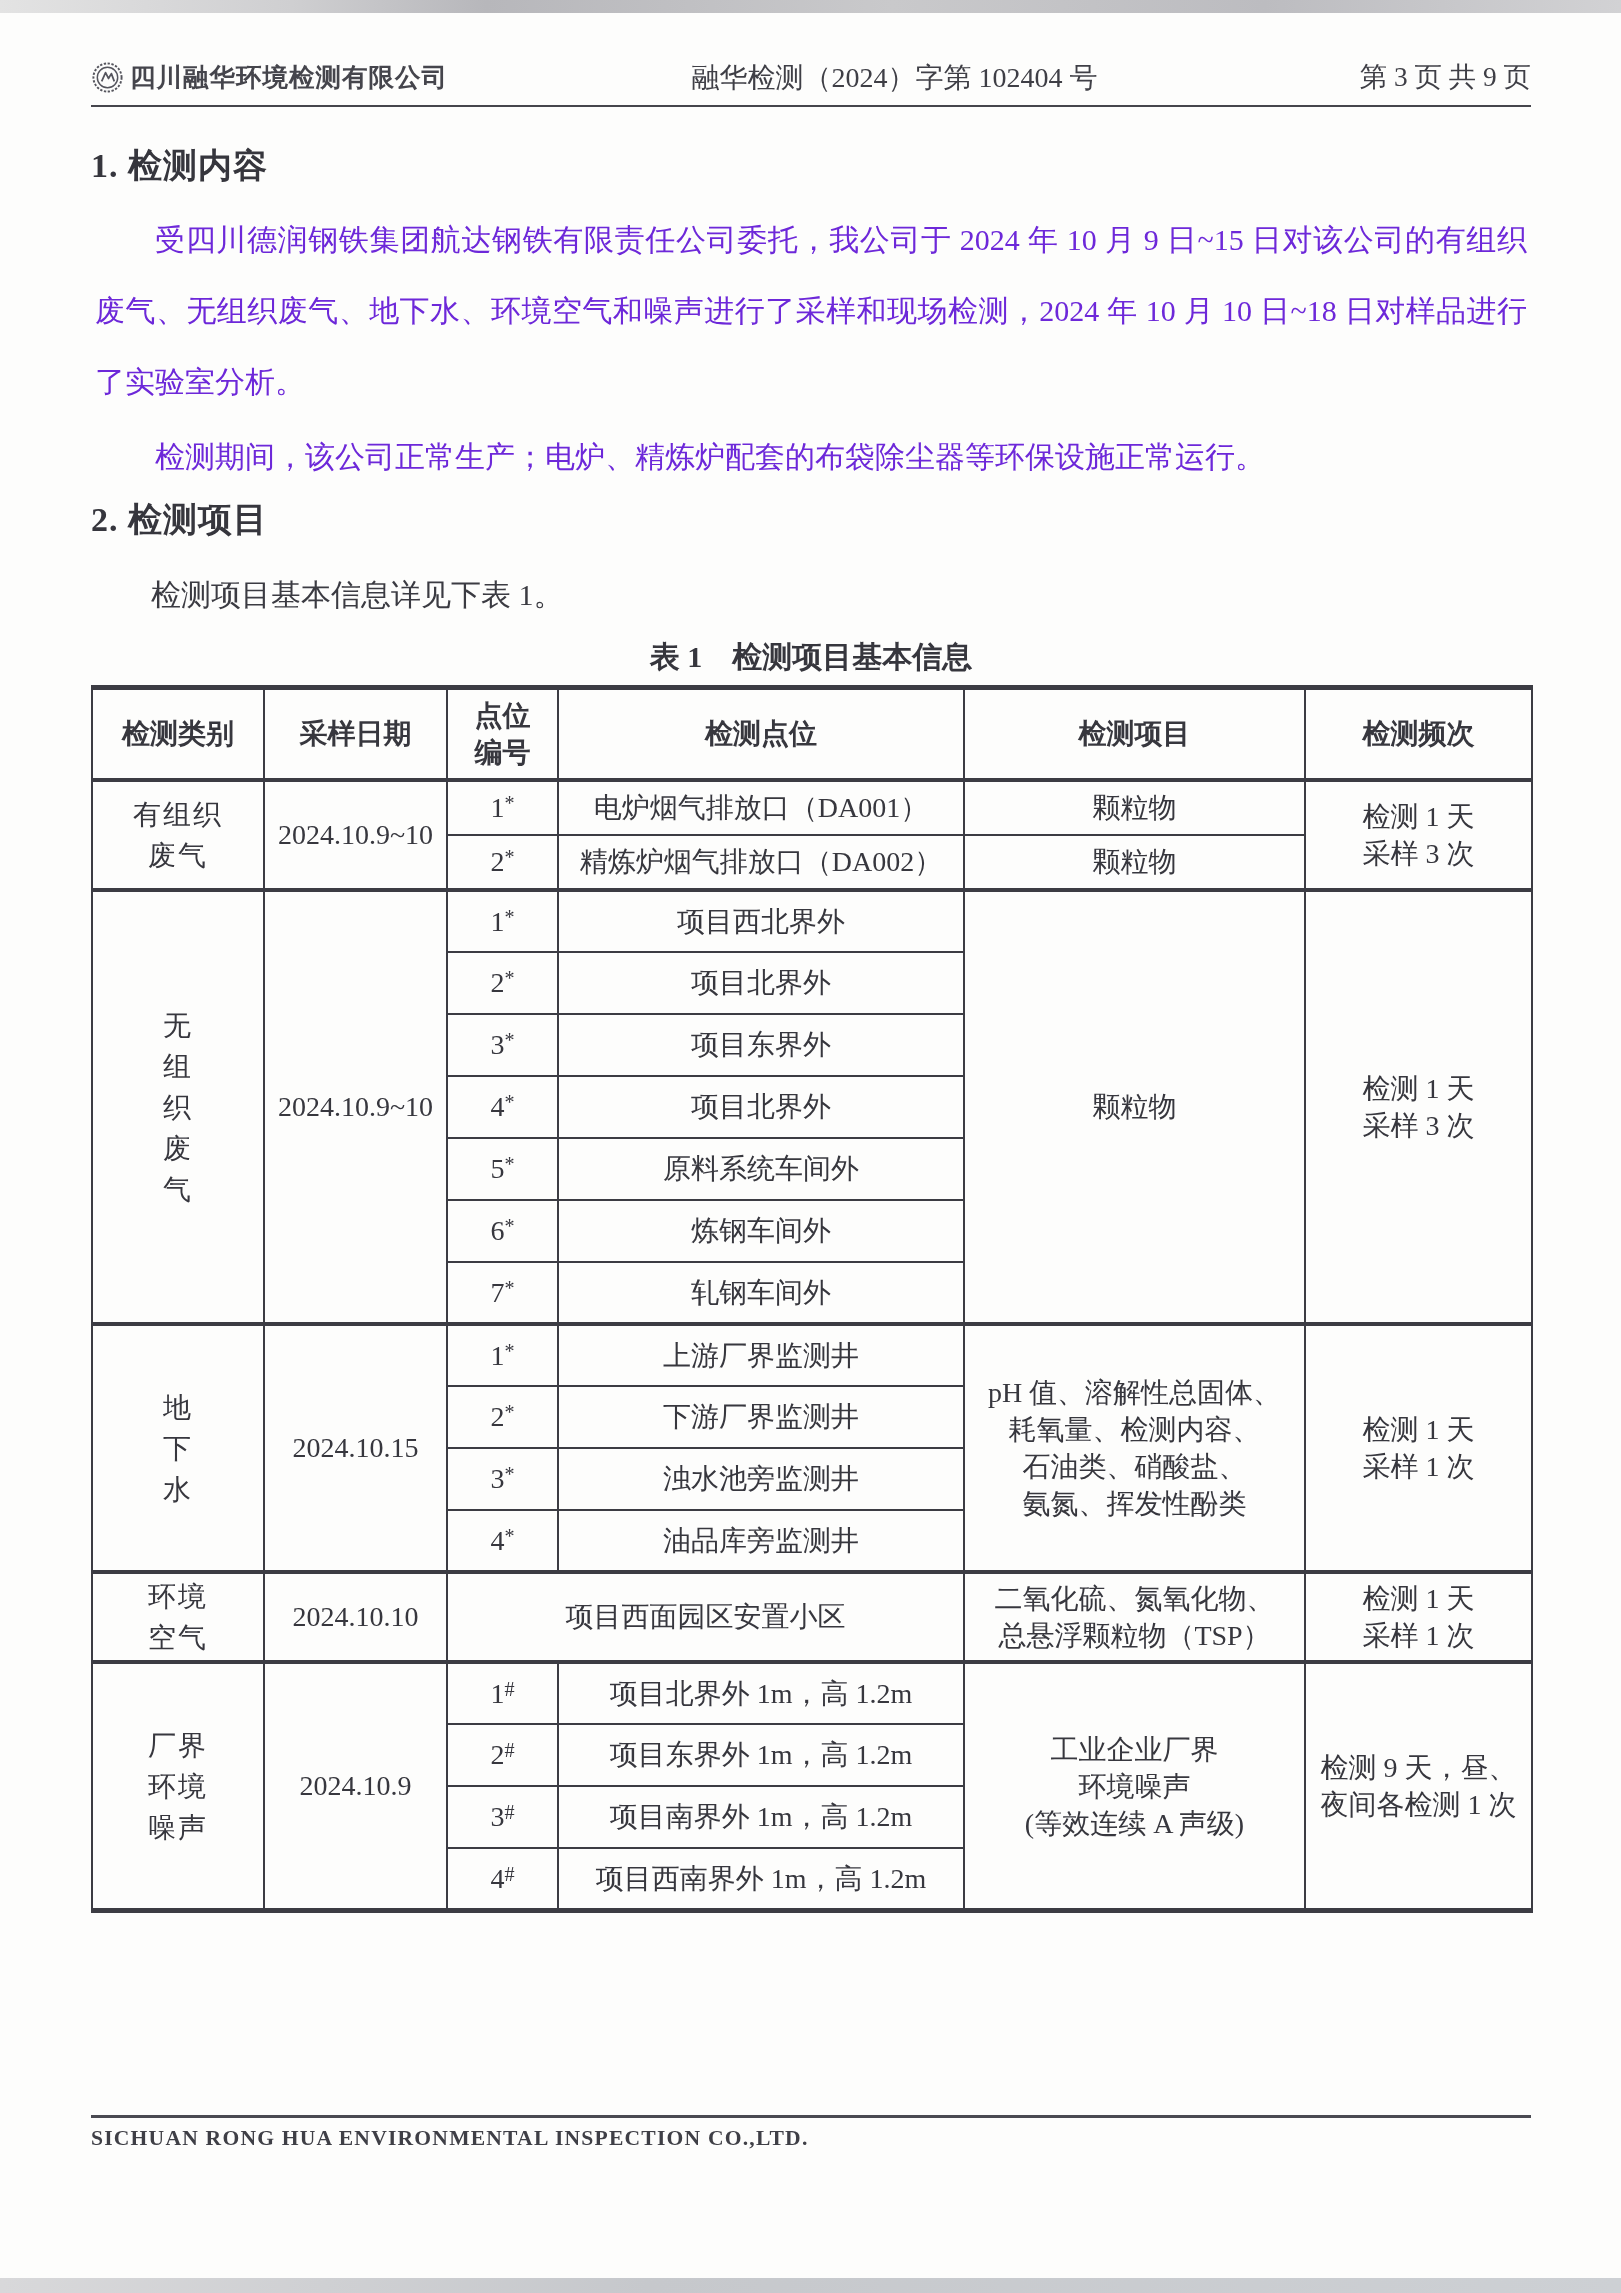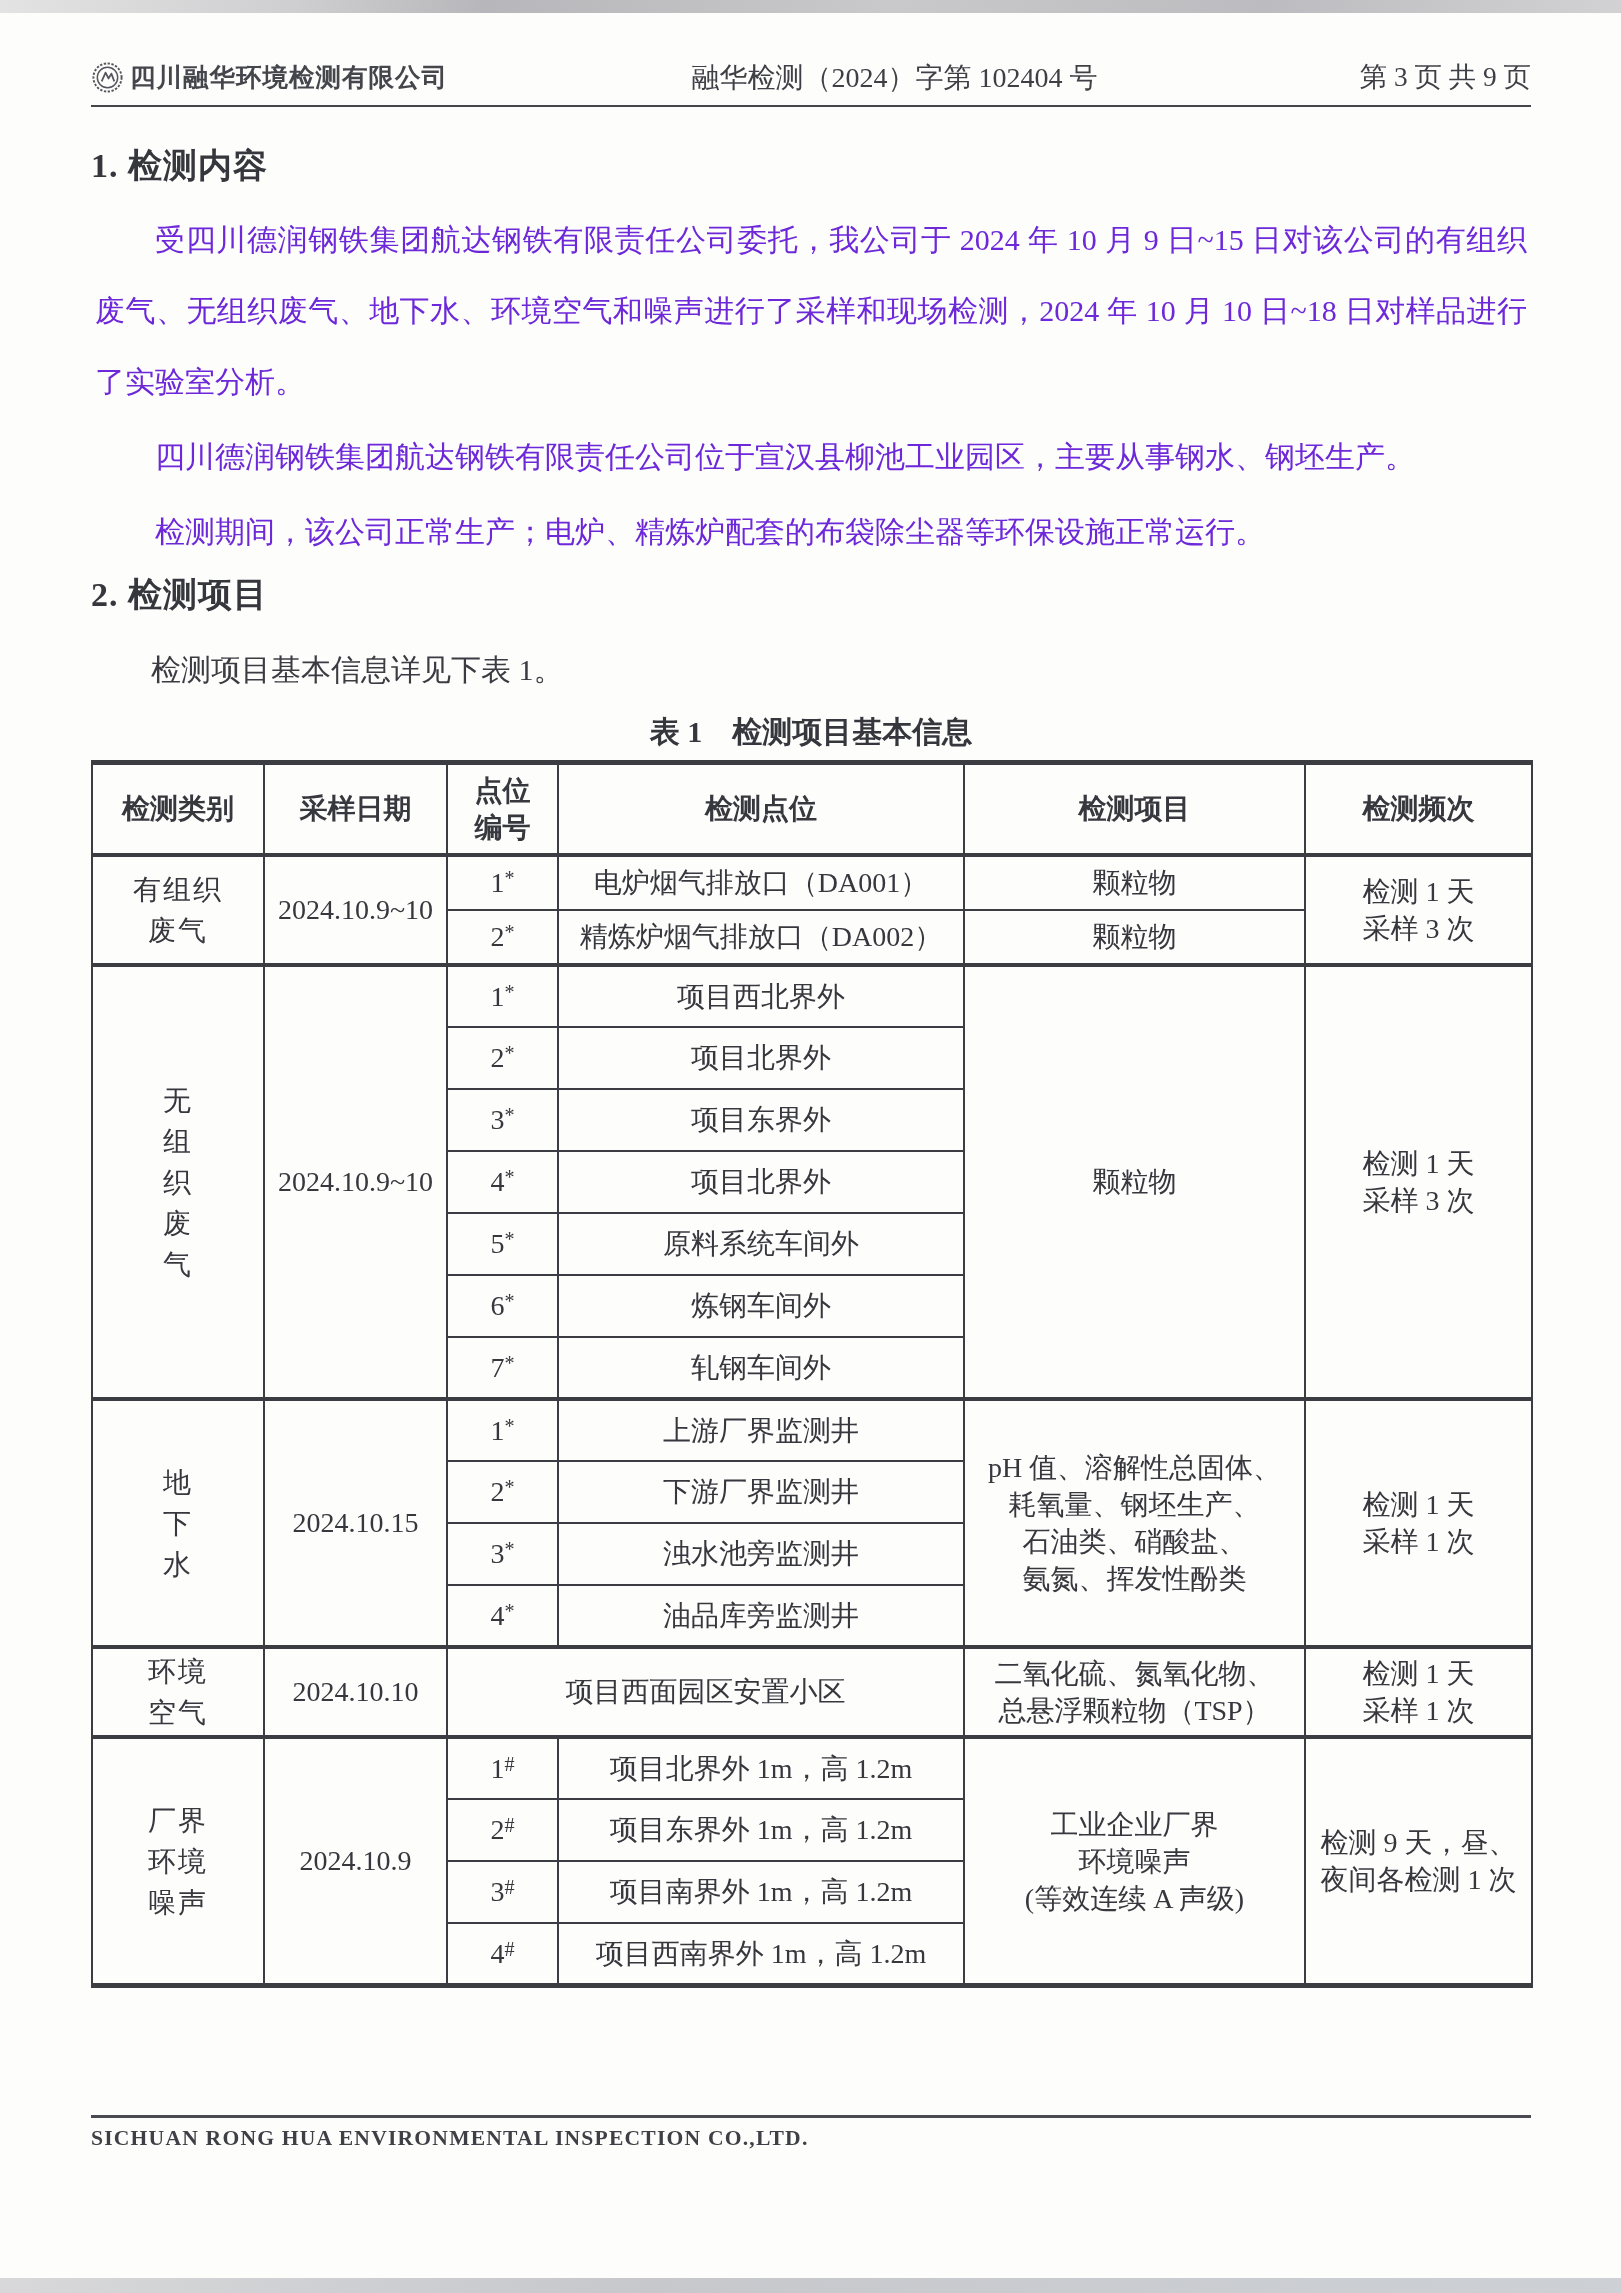--- a/index.html
+++ b/index.html
@@ -84,21 +84,20 @@
       </svg>
       <span class="company-name">四川融华环境检测有限公司</span>
     </div>
     <div class="doc-number">融华检测（2024）字第 102404 号</div>
     <div class="page-info">第 3 页 共 9 页</div>
   </div>
   <div class="header-rule"></div>
 
   <h2 class="sec-heading">1. 检测内容</h2>
   <p class="body-par">受四川德润钢铁集团航达钢铁有限责任公司委托，我公司于 2024 年 10 月 9 日~15 日对该公司的有组织废气、无组织废气、地下水、环境空气和噪声进行了采样和现场检测，2024 年 10 月 10 日~18 日对样品进行了实验室分析。</p>
-  <p class="body-par">四川德润钢铁集团航达钢铁有限责任公司位于宣汉县柳池工业园区，主要从事钢水、钢坯生产。</p>
   <p class="body-par">检测期间，该公司正常生产；电炉、精炼炉配套的布袋除尘器等环保设施正常运行。</p>
 
   <h2 class="sec-heading h2-second">2. 检测项目</h2>
   <p class="intro-line"><span>检测项目基本信息详见下</span><b>表 1</b><span>。</span></p>
 
   <div class="table-title">表 1　检测项目基本信息</div>
 
   <table class="items">
     <colgroup>
       <col style="width:172px">
@@ -193,21 +192,21 @@
         <td rowspan="4" class="cat">
           <div>地</div>
           <div>下</div>
           <div>水</div>
         </td>
         <td rowspan="4" class="date-cell">2024.10.15</td>
         <td><span>1</span><sup class="pt-mark">*</sup></td>
         <td>上游厂界监测井</td>
         <td rowspan="4" class="lines">
           <div>pH 值、溶解性总固体、</div>
-          <div>耗氧量、钢坯生产、</div>
+          <div>耗氧量、检测内容、</div>
           <div>石油类、硝酸盐、</div>
           <div>氨氮、挥发性酚类</div>
         </td>
         <td rowspan="4" class="lines">
           <div>检测 1 天</div>
           <div>采样 1 次</div>
         </td>
       </tr>
       <tr>
         <td><span>2</span><sup class="pt-mark">*</sup></td>

